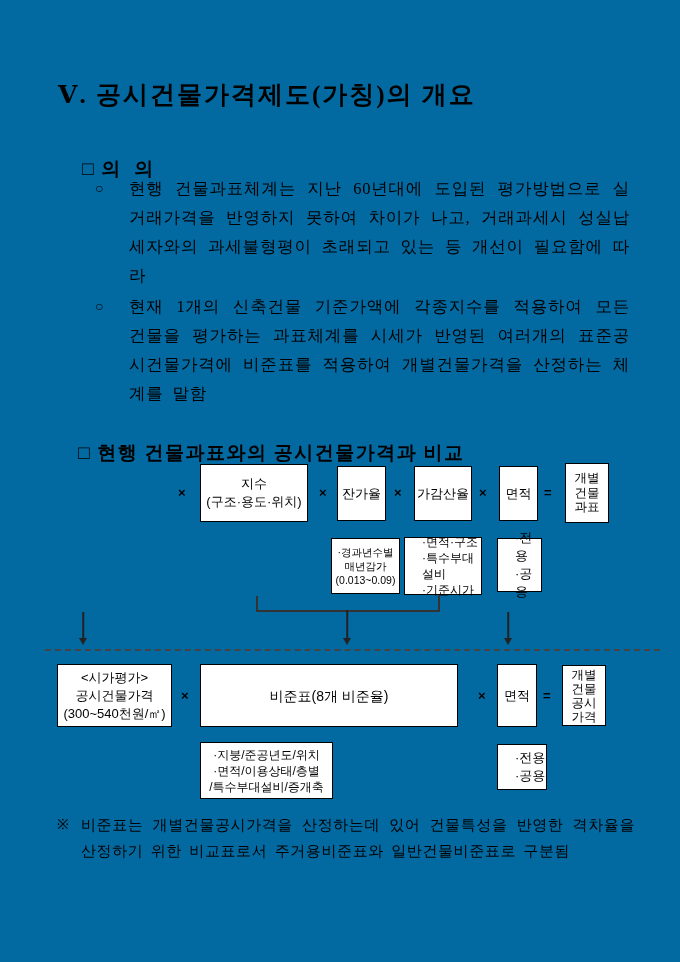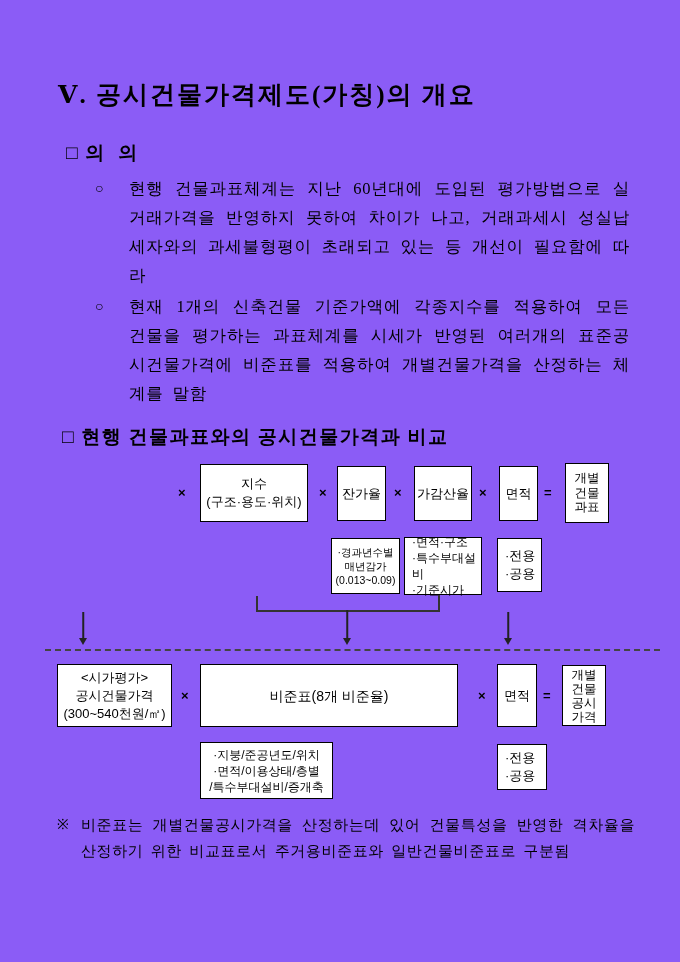--- a/index.html
+++ b/index.html
@@ -1,45 +1,45 @@
 <!DOCTYPE html>
 <html><head>
 <meta charset="utf-8">
 <style>
   html,body{margin:0;padding:0;background:#fff;}
   .page{
-    position:relative;width:680px;height:962px;background:#8b5cf6;color:#000;
+    position:relative;width:680px;height:962px;background:#0369a1;color:#000;
     font-family:"Liberation Serif","DejaVu Serif",serif;overflow:hidden;
   }
   .page-title{
     position:absolute;left:58px;top:78px;margin:0;
     font-size:25px;font-weight:bold;letter-spacing:2px;white-space:pre;
   }
   .h2{
-    position:absolute;margin:0;font-size:19px;font-weight:bold;letter-spacing:1.5px;white-space:pre;
+    position:absolute;margin:16px;font-size:19px;font-weight:bold;letter-spacing:1.5px;white-space:pre;
   }
   .h2-meaning{left:66px;top:140px;}
   .h2-compare{left:62px;top:424px;}
   .bullets{position:absolute;left:95px;top:174px;width:535px;}
   .bullet{display:flex;margin-bottom:2px;}
   .bullet .marker{width:34px;flex:0 0 34px;font-size:14px;line-height:29px;}
   .bullet .btext{
     flex:1;font-size:16.5px;line-height:29px;letter-spacing:0.8px;word-spacing:4px;
     text-align:justify;
   }
   
   .diagram{position:absolute;left:0;top:458px;width:680px;height:352px;
     font-family:"Liberation Sans","DejaVu Sans",sans-serif;}
   .box{
     position:absolute;border:1.6px solid #000;background:#fff;box-sizing:border-box;
     display:flex;flex-direction:column;align-items:center;justify-content:center;
     text-align:center;font-size:13px;line-height:18px;
   }
   .box.gray{background:#d9d9d9;}
-  .box.left{align-items:flex-start;text-align:left;padding-left:7px;}
+  .box.left{align-items:flex-start;text-align:left;padding-left:17px;}
   .op{position:absolute;font-size:13px;font-weight:bold;}
   .tight{line-height:14.5px;font-size:12.5px;}
   .small{font-size:10.5px;line-height:14px;}
   .mid{font-size:12px;line-height:16px;}
   
   .itable{position:absolute;border:1.6px solid #000;box-sizing:border-box;
     display:grid;grid-template-columns:1fr 1fr 1.1fr;grid-template-rows:19px 1fr;background:#fff;}
   .itable .cell{
     border-right:1px solid #000;border-bottom:1px solid #000;
     display:flex;align-items:center;justify-content:center;font-size:12.5px;letter-spacing:1px;

